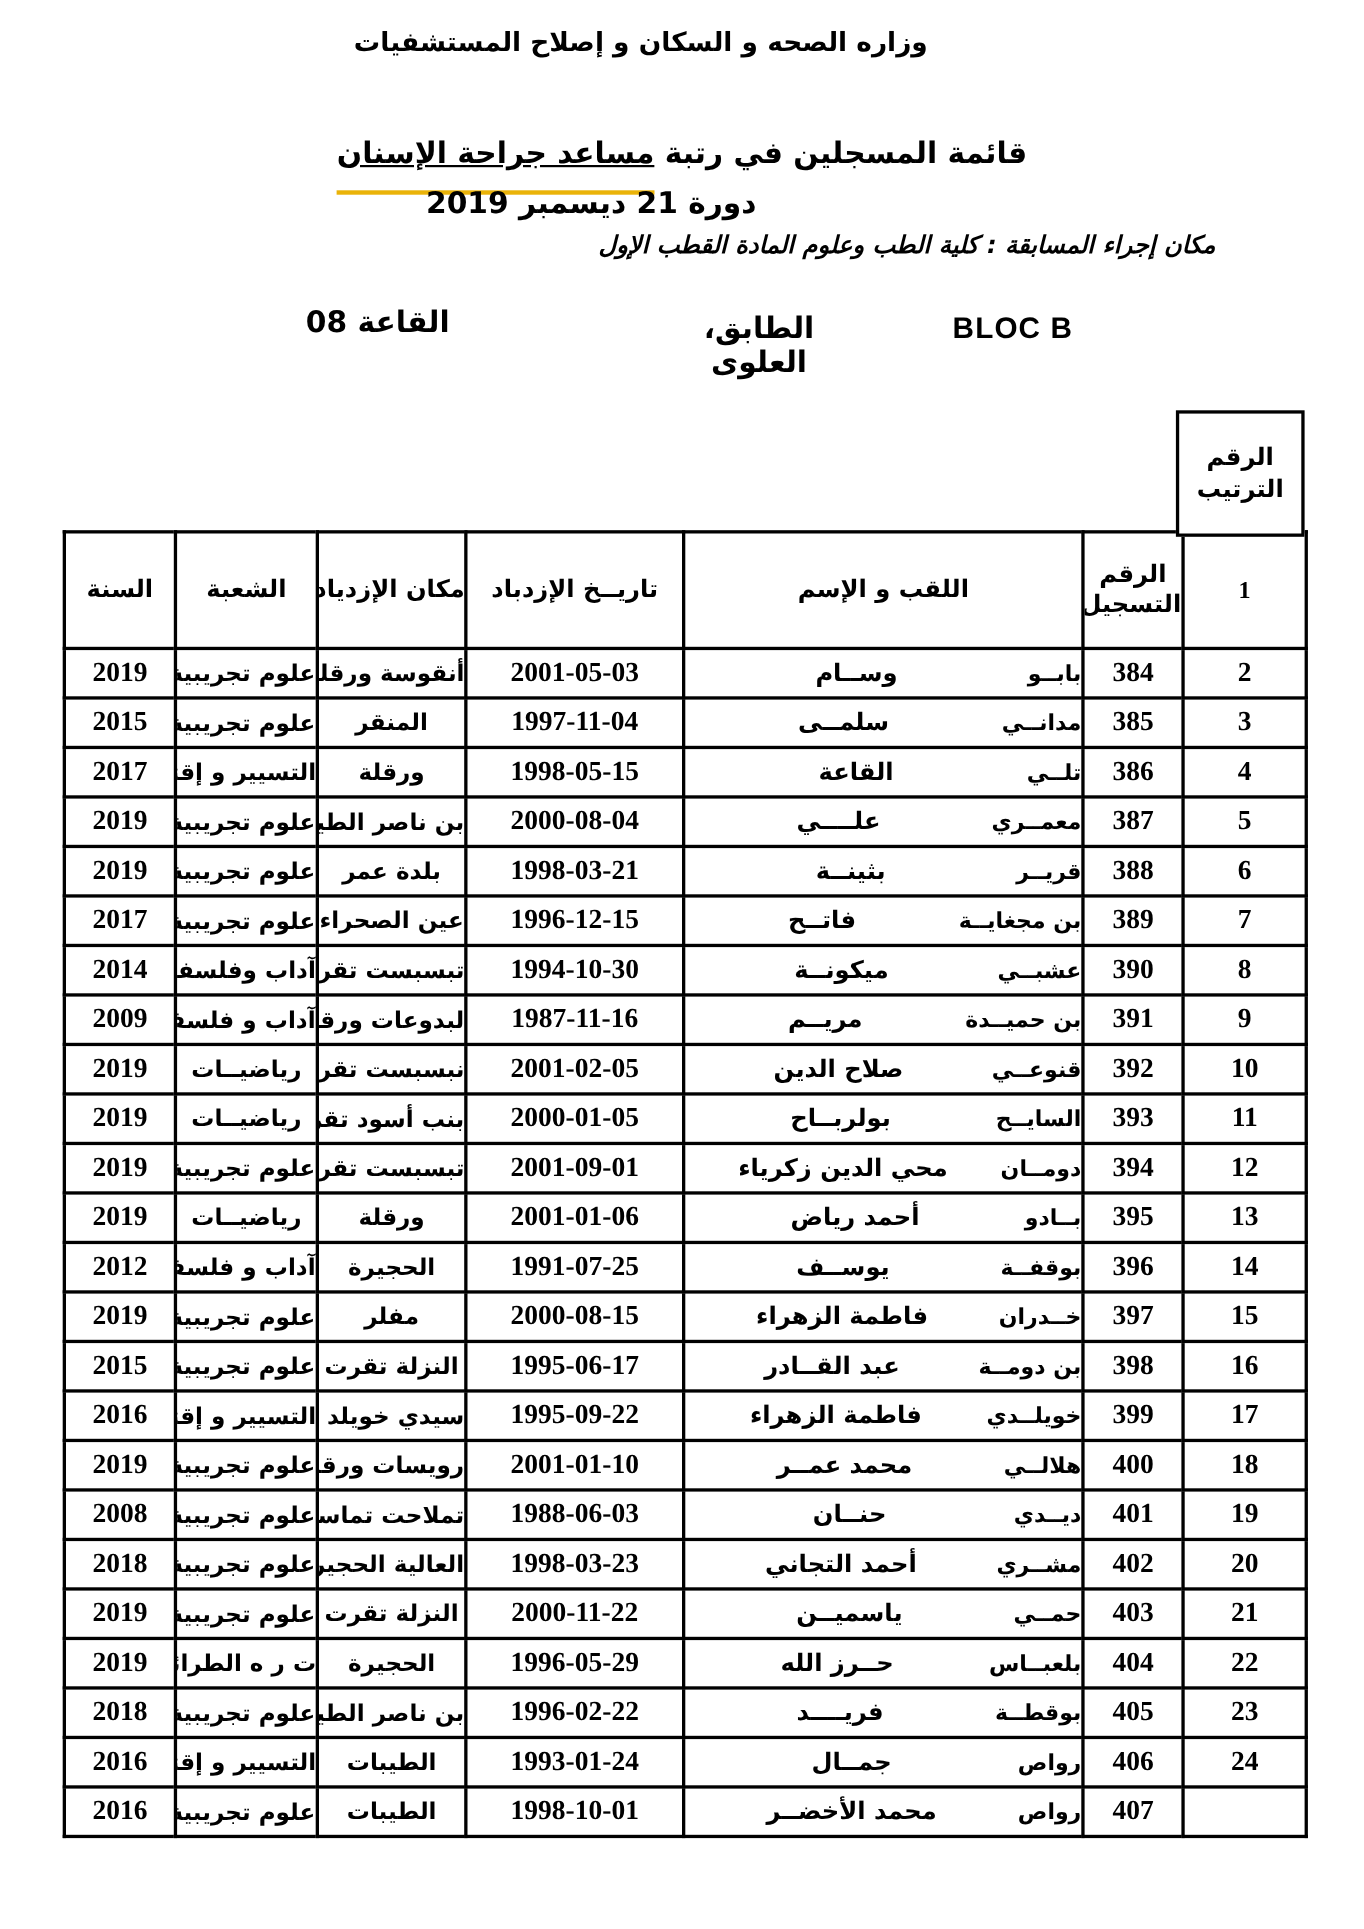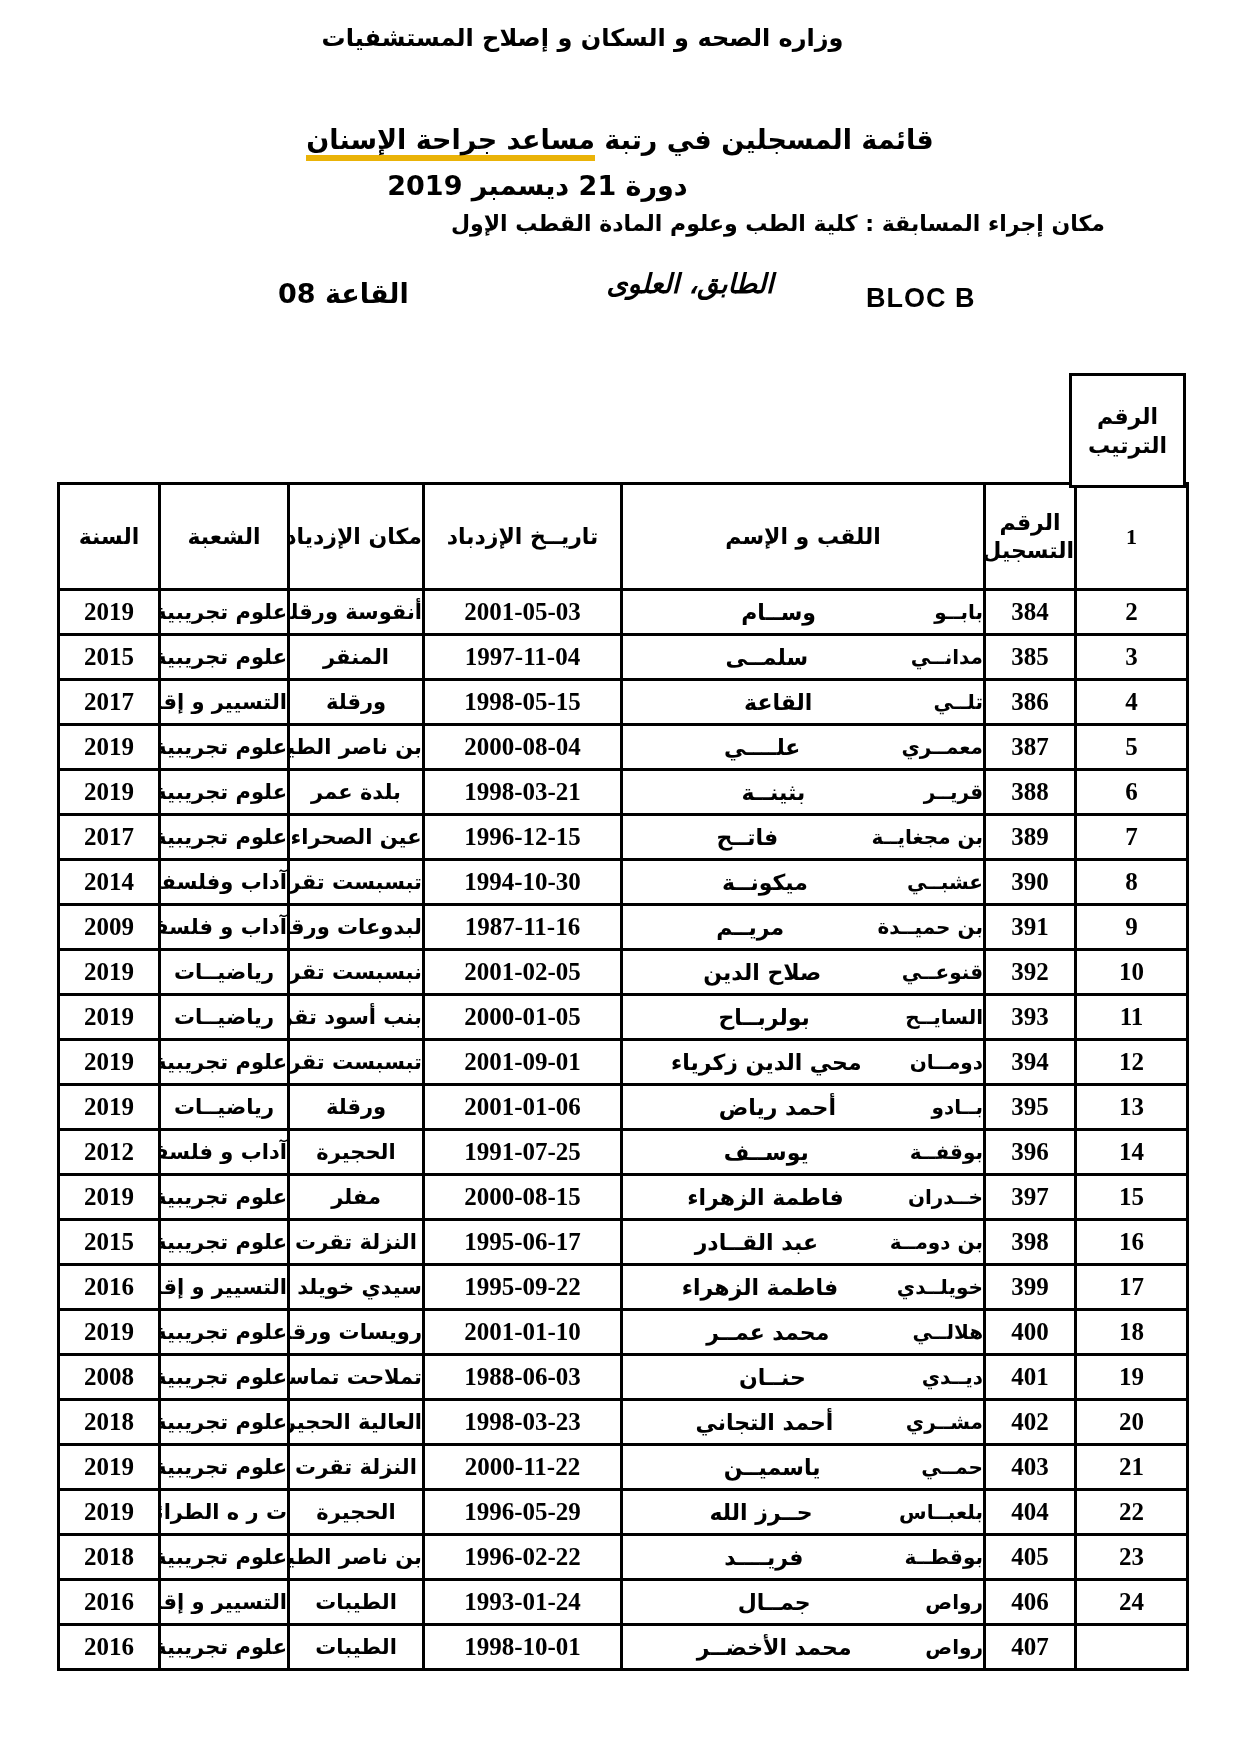--- a/index.html
+++ b/index.html
@@ -7,29 +7,29 @@
     width:1240px; height:1754px; position:relative;
     background:#ffffff; color:#000;
     font-family:"DejaVu Sans", sans-serif; font-weight:700;
     overflow:hidden;
   }
   .abs { position:absolute; }
 
   .gov { top:20px; left:0; width:1165px; text-align:center; font-size:24px; line-height:36px; }
 
   .title { top:124px; left:0; width:1240px; text-align:center; font-size:27px; }
-  .title .rank { border-bottom:6px solid #eab308; padding-bottom:0; }
+  .title .rank { border-bottom:4px solid #eab308; padding-bottom:18px;text-decoration:underline; }
 
   .session { top:170px; left:0; width:1075px; text-align:center; font-size:27px; }
 
-  .location { top:211px; right:135px; font-size:22px; }
+  .location { top:211px; right:135px; font-size:22px;font-style:italic; }
 
   .room-line { font-size:27px; }
   .bloc  { top:283px; left:866px; font-family:Liberation Sans, sans-serif; font-size:27px; letter-spacing:1px; }
-  .floor { top:268px; left:600px; width:180px; text-align:center;font-style:italic; }
+  .floor { top:283px; left:600px; width:180px; text-align:center; }
   .room  { top:278px; left:278px; }
 
   .table-zone { top:373px; left:57px; width:1129px; padding-top:109px; }
 
   .order-box {
     position:absolute; top:0; right:0; width:111px; height:109px;
     border:3px solid #000; background:#fff;
     display:flex; flex-direction:column; justify-content:center; align-items:center;
     font-size:22px; line-height:29px; text-align:center;
   }

